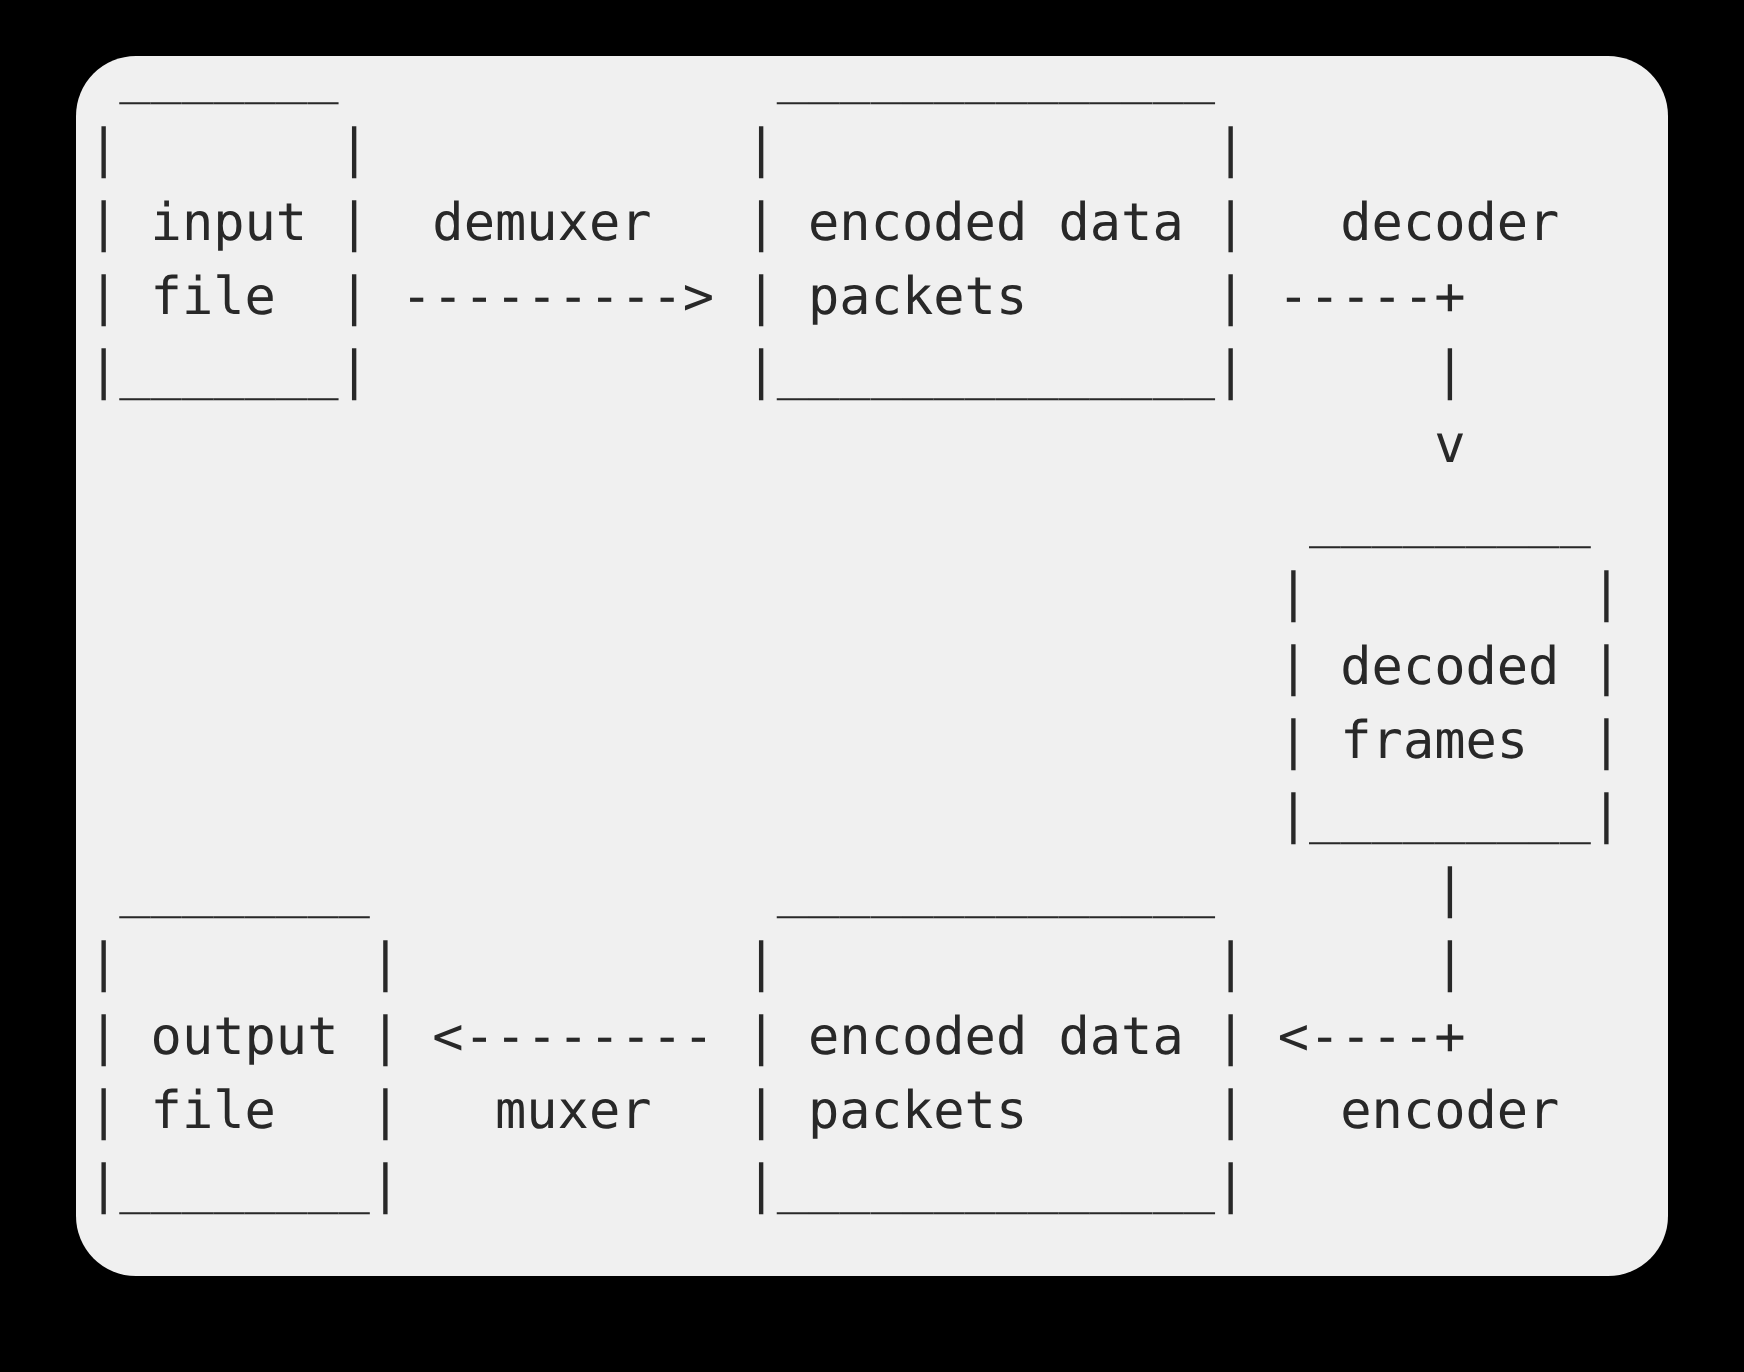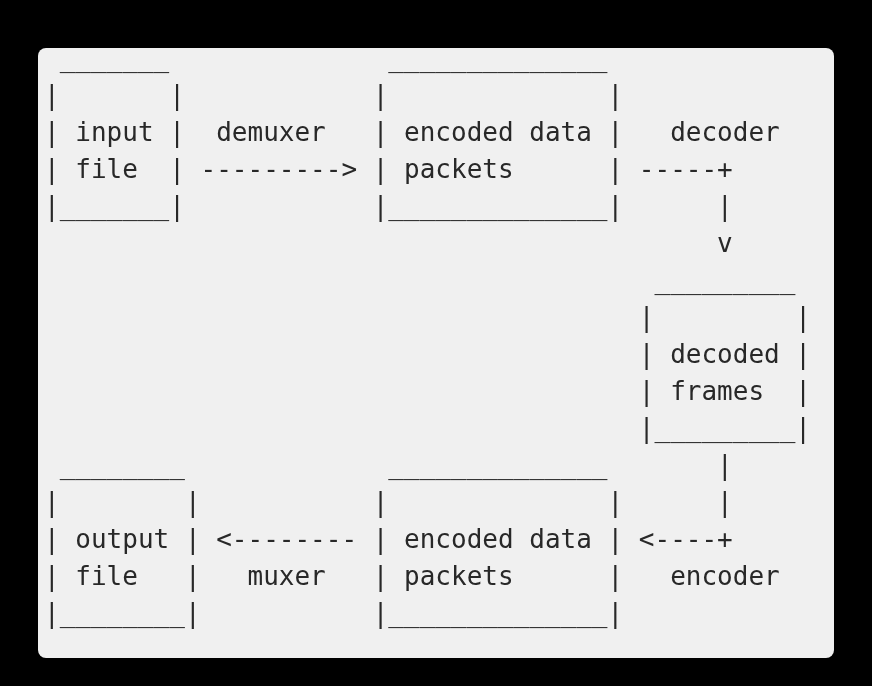--- a/index.html
+++ b/index.html
@@ -10,25 +10,25 @@
   body {
     width: 872px;
     height: 686px;
     position: relative;
     overflow: hidden;
     font-family: "DejaVu Sans Mono", "Liberation Mono", monospace;
   }
   .card {
     position: absolute;
     left: 38px;
-    top: 48px;
+    top: 28px;
     width: 796px;
     height: 610px;
     background: #f0f0f0;
-    border-radius: 8px;
+    border-radius: 30px;
     overflow: hidden;
   }
   .ascii-art {
     position: absolute;
     left: 6px;
     top: 0;
     margin: -8px 0 0 0;
     padding: 0;
     font-family: "DejaVu Sans Mono", "Liberation Mono", monospace;
     font-size: 26px;

